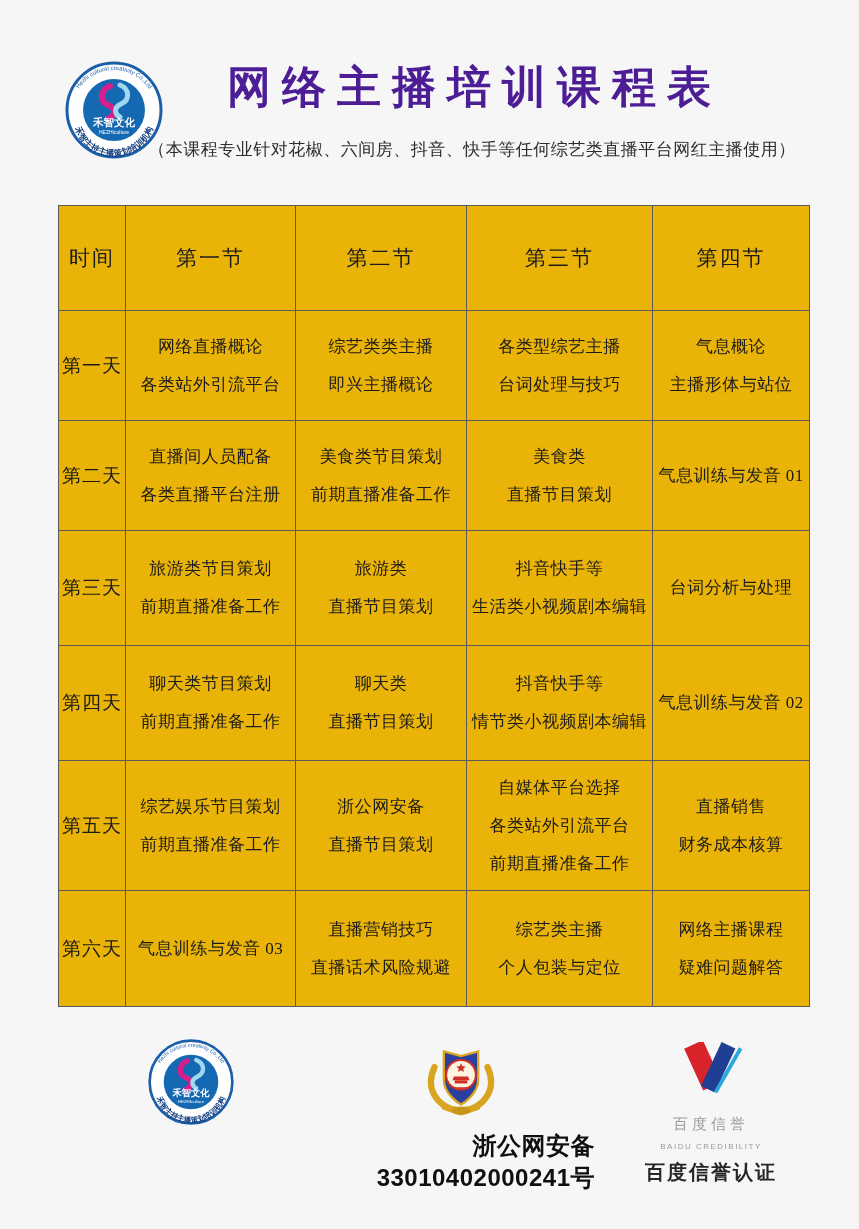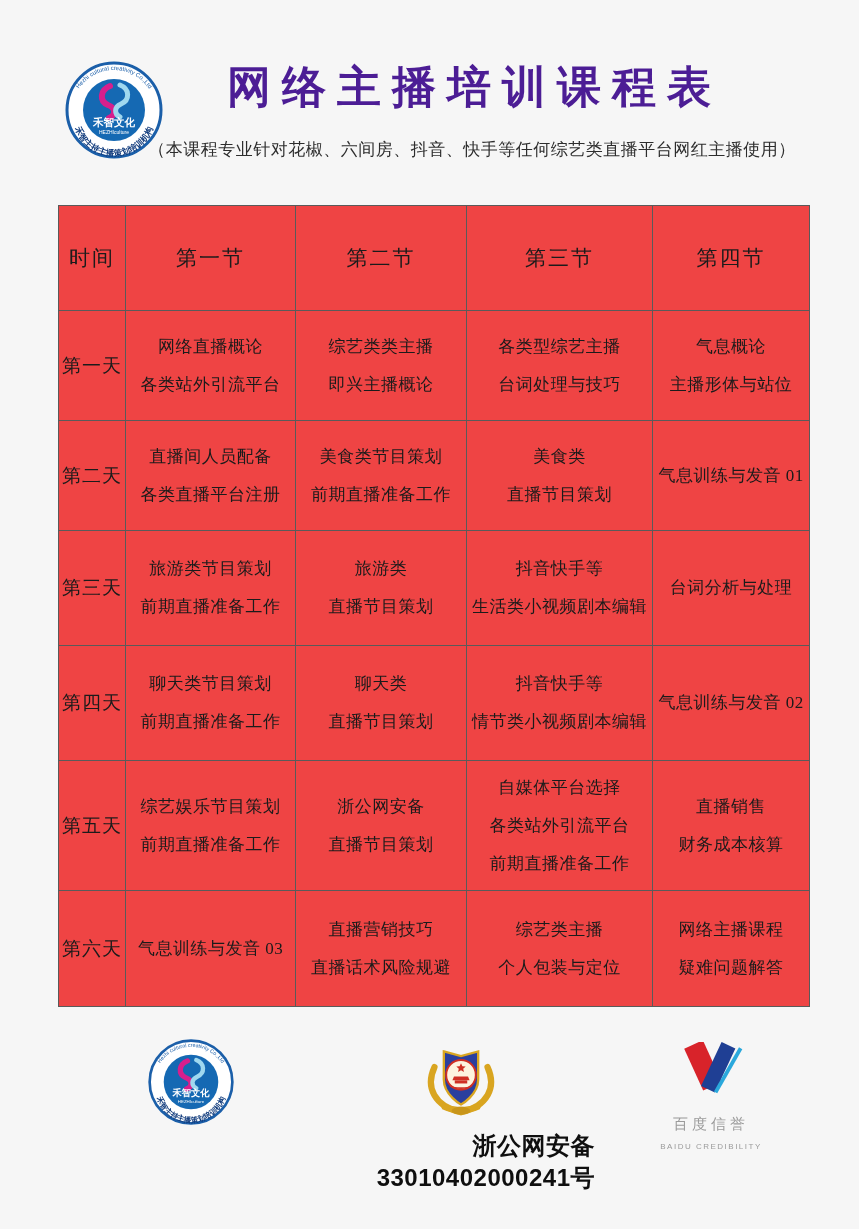--- a/index.html
+++ b/index.html
@@ -26,21 +26,21 @@
     text-align:center; font-size:17px; color:#2d2d2d; letter-spacing:0.5px;
   }
 
   
   table.schedule {
     position:absolute; left:58px; top:205px;
     border-collapse:collapse; table-layout:fixed;
   }
   .schedule th, .schedule td {
     border:1px solid #5a5a5a;
-    background:#ef4444;
+    background:#eab308;
     text-align:center; vertical-align:middle;
     padding:0; font-weight:normal;
   }
   .schedule th { font-size:21px; letter-spacing:2px; }
   .schedule td.day { font-size:19px; letter-spacing:1px; }
   .line { font-size:17px; line-height:38px; letter-spacing:0.5px; }
   .line:empty { display:none; }
   tr.rh { height:105px; }
   tr.r0, tr.r1 { height:110px; }
   tr.r2, tr.r3 { height:115px; }
@@ -263,15 +263,16 @@
   <div class="police-text">浙公网安备 33010402000241号</div>
 
   <div class="baidu-block">
     <svg class="baidu-v" viewBox="0 0 100 68">
       <line x1="27" y1="3" x2="52" y2="58" stroke="#d8232a" stroke-width="27"></line>
       <line x1="73" y1="4" x2="46" y2="62" stroke="#1f3f94" stroke-width="20"></line>
       <line x1="89" y1="8" x2="56" y2="66" stroke="#2aa8dc" stroke-width="5"></line>
     </svg>
     <div class="baidu-cn">百度信誉</div>
     <div class="baidu-en">BAIDU CREDIBILITY</div>
+    <div class="baidu-cert">百度信誉认证</div>
   </div>
 
 </div>
 
 </body></html>

